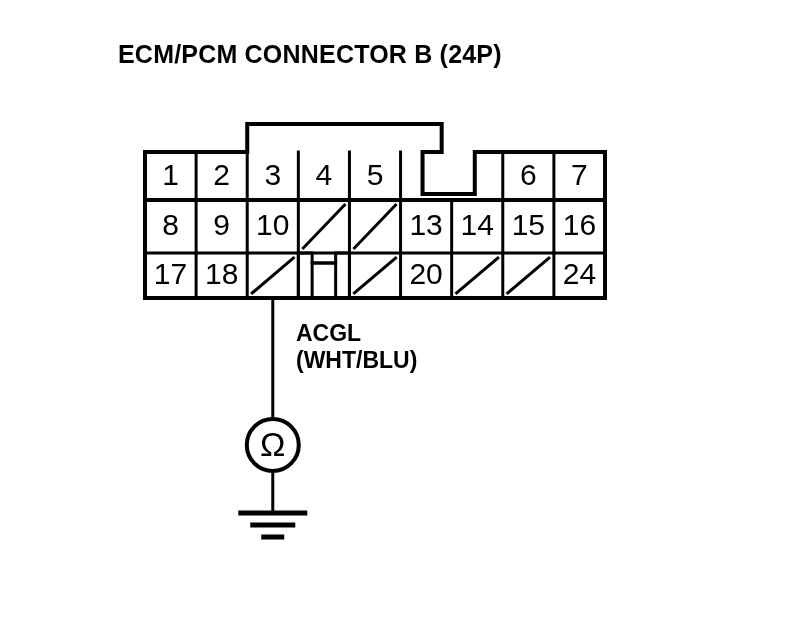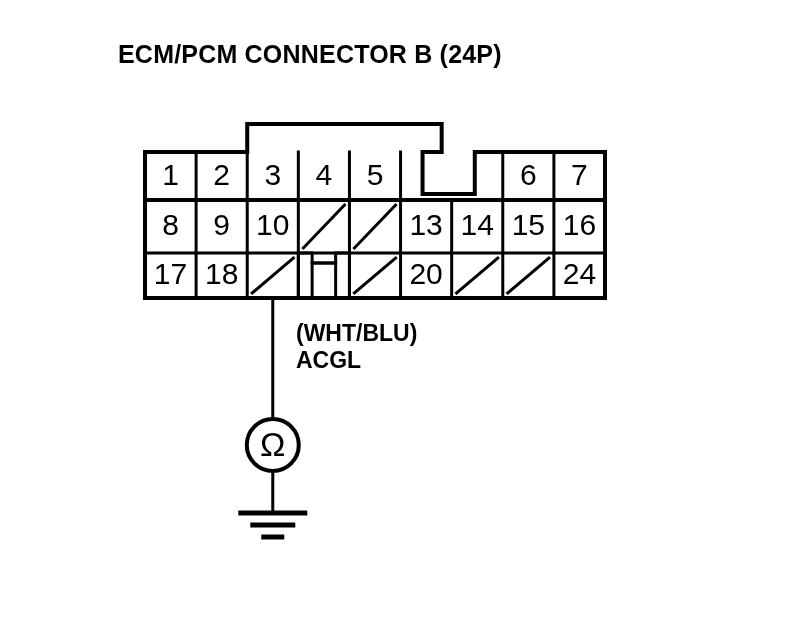--- a/index.html
+++ b/index.html
@@ -128,18 +128,18 @@
         <circle cx="272.77777777777777" cy="445" r="26" fill="none" stroke="#000000" stroke-width="4"></circle>
         <text x="272.77777777777777" y="447" font-family="&quot;Liberation Sans&quot;, sans-serif" font-size="34" text-anchor="middle" dominant-baseline="middle" fill="#000000">Ω</text>
         <line x1="272.77777777777777" y1="471" x2="272.77777777777777" y2="513" stroke="#000000" stroke-width="3" stroke-linecap="square"></line>
         <line x1="240.77777777777777" y1="513" x2="304.77777777777777" y2="513" stroke="#000000" stroke-width="5" stroke-linecap="square"></line>
         <line x1="252.77777777777777" y1="525" x2="292.77777777777777" y2="525" stroke="#000000" stroke-width="5" stroke-linecap="square"></line>
         <line x1="263.77777777777777" y1="537" x2="281.77777777777777" y2="537" stroke="#000000" stroke-width="5" stroke-linecap="square"></line>
       </g>
   </svg>
 
   <div class="wire-label">
+    <div>ACGL</div>
     <div>(WHT/BLU)</div>
-    <div>ACGL</div>
   </div>
 
 
 </div>
 
 </body></html>

